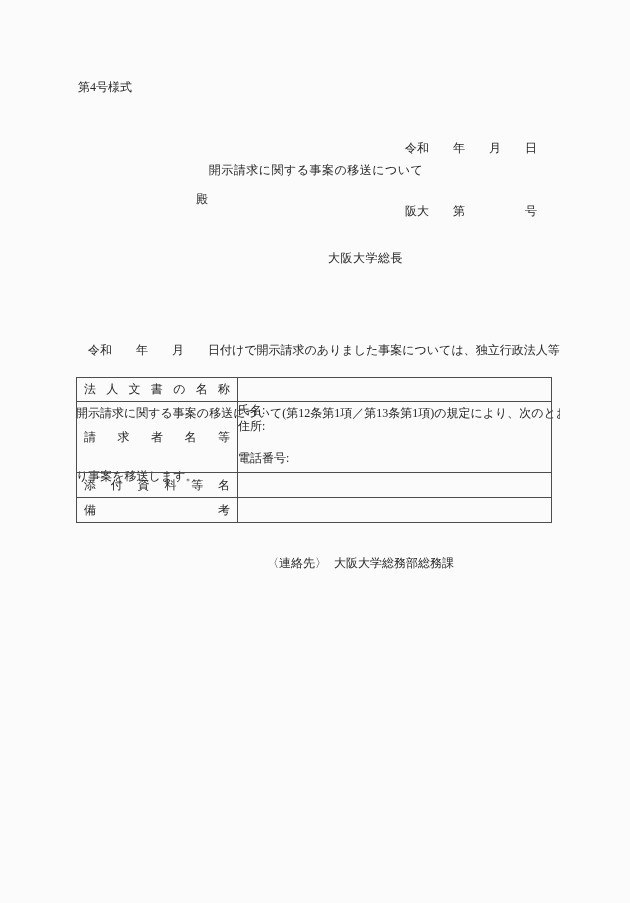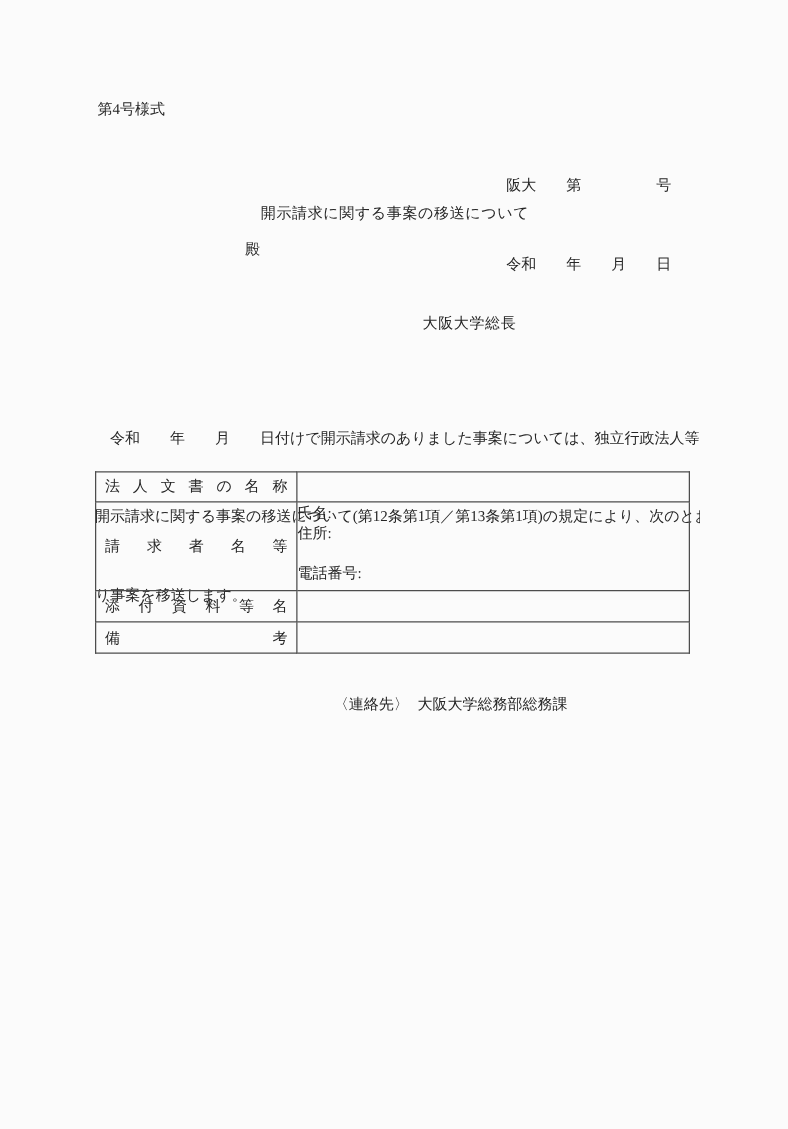--- a/index.html
+++ b/index.html
@@ -25,21 +25,21 @@
 
   .doc-title {
     left: 76px; top: 162px;
     width: 480px;
     text-align: center;
     letter-spacing: 0.5px;
   }
 
   .addressee { left: 196px; top: 191px; }
 
-  .sender { left: 338px; top: 250px; letter-spacing: 0.5px; }
+  .sender { left: 328px; top: 250px; letter-spacing: 0.5px; }
 
   .body-text { left: 76px; top: 298px; width: 490px; line-height: 21px; }
 
   .form-table {
     position: absolute;
     left: 76px; top: 377px;
     width: 476px;
     border-collapse: collapse;
     table-layout: fixed;
     font-size: 12px;
@@ -66,22 +66,22 @@
   .footer-line-3 { left: 337px; top: 578px; }
 </style>
 </head>
 <body>
 
 <div class="page">
 
   <div class="abs form-number">第4号様式</div>
 
   <div class="abs header-right">
+    <div>令和　　年　　月　　日</div>
     <div>阪大　　第　　　　　号</div>
-    <div>令和　　年　　月　　日</div>
   </div>
 
   <div class="abs doc-title">開示請求に関する事案の移送について</div>
 
   <div class="abs addressee">殿</div>
 
   <div class="abs sender">大阪大学総長</div>
 
   <div class="abs body-text">
     <div class="body-line">　令和　　年　　月　　日付けで開示請求のありました事案については、独立行政法人等</div>

